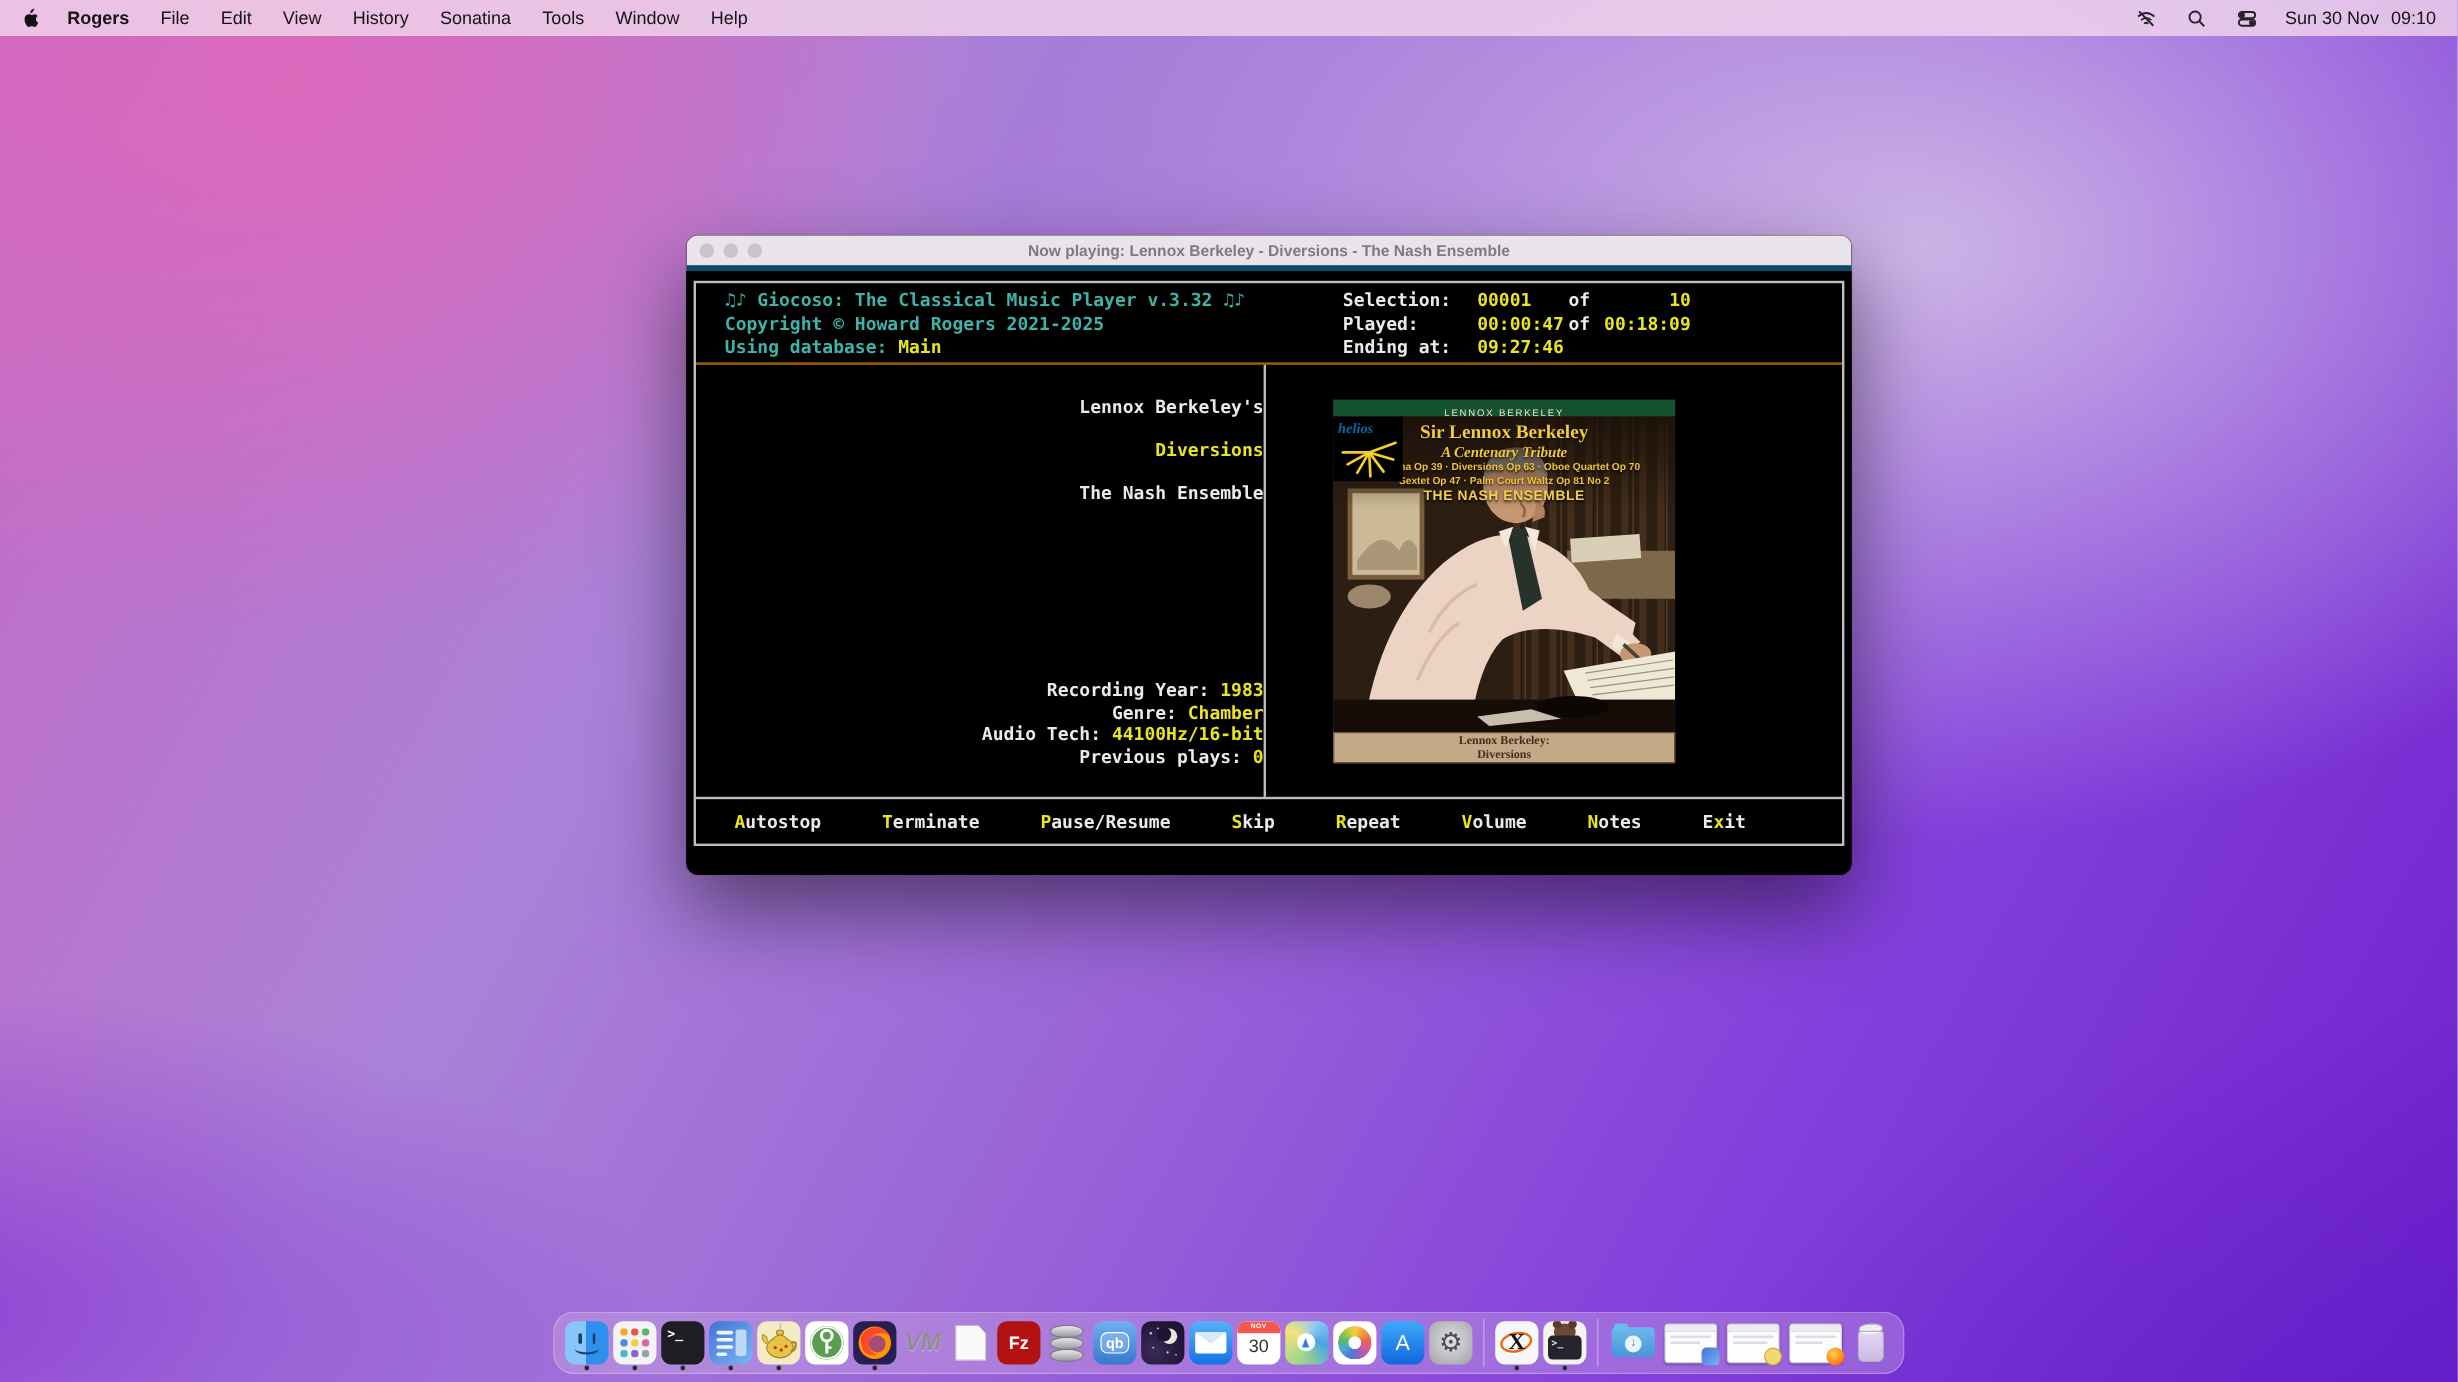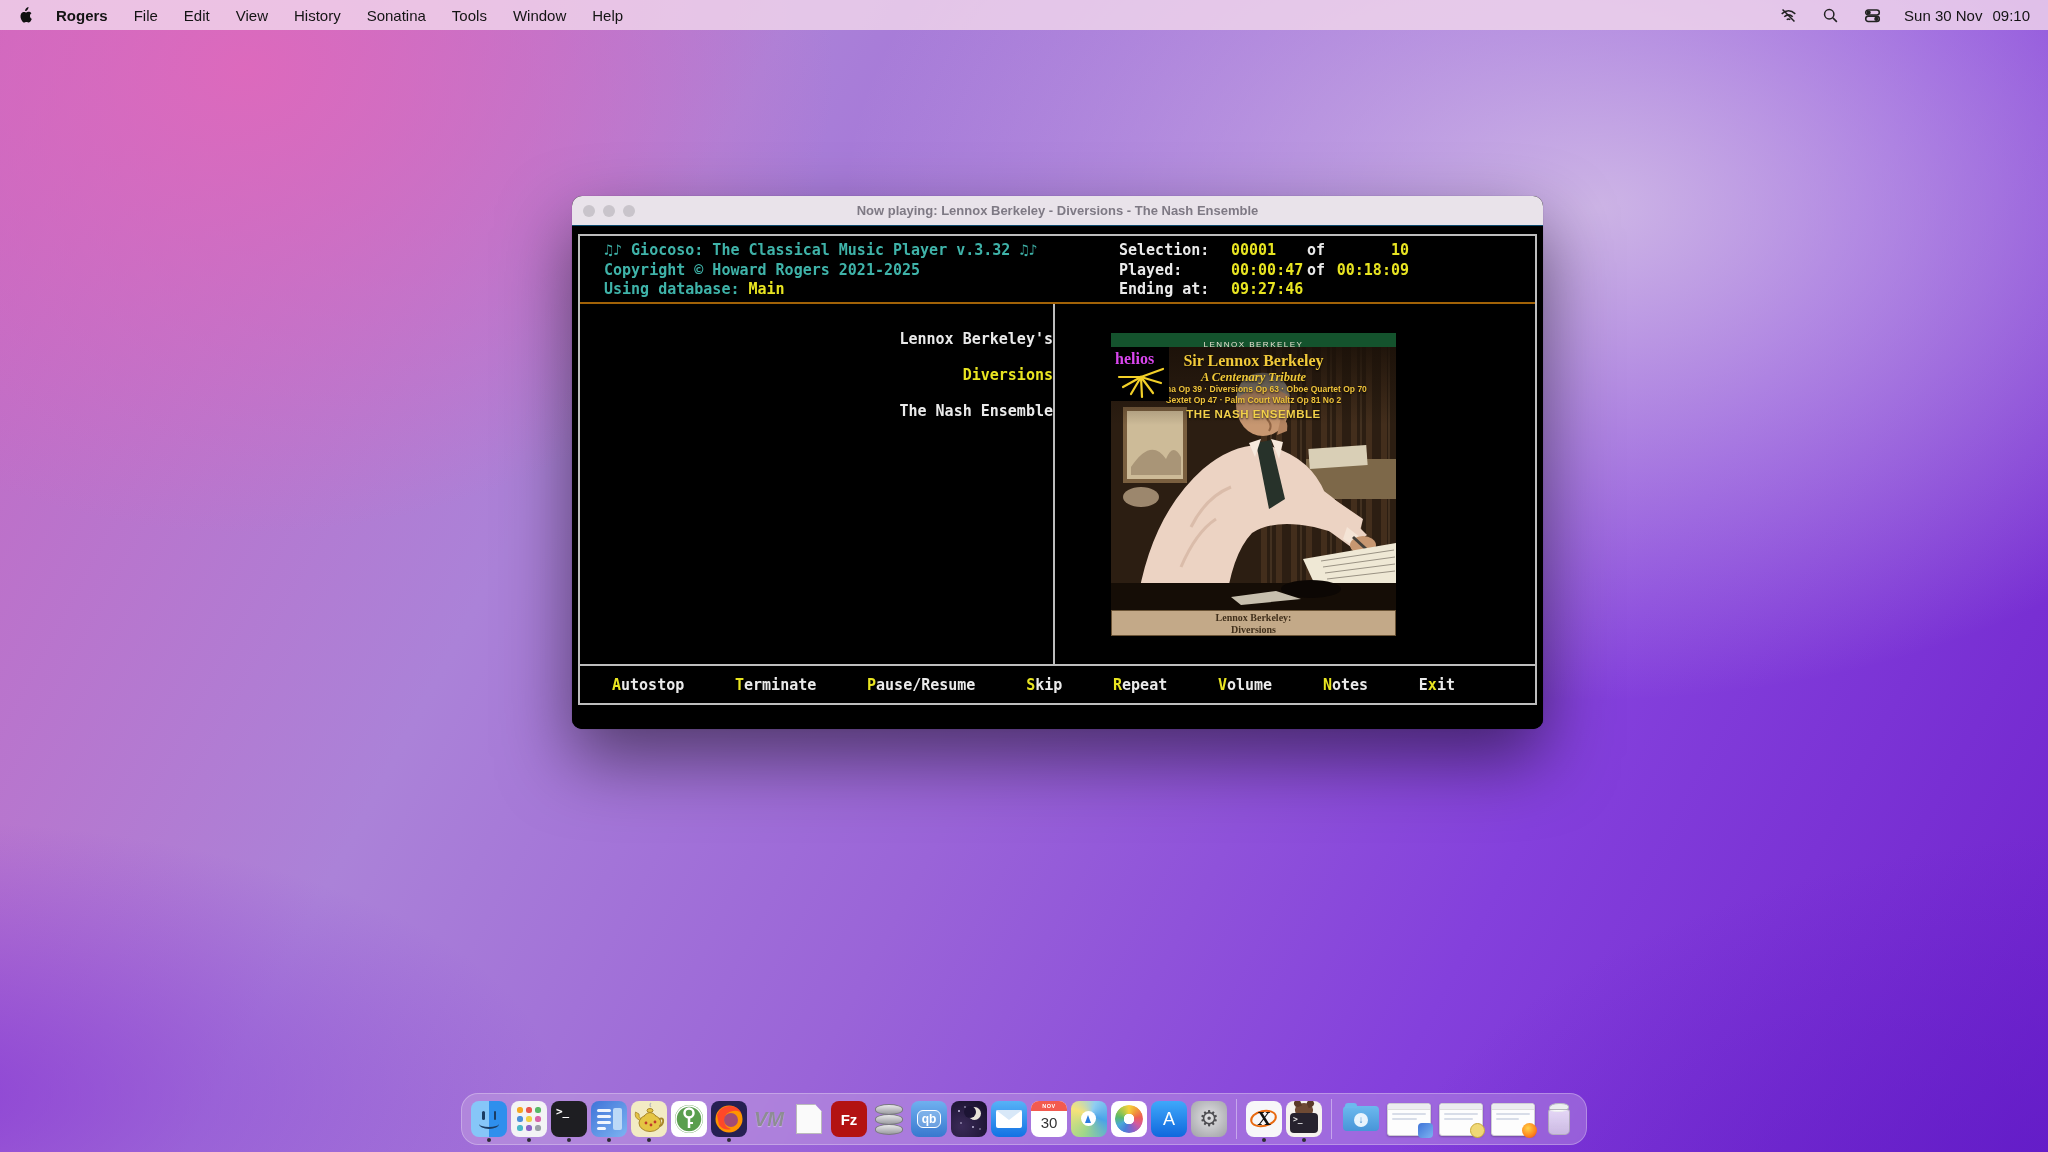--- a/index.html
+++ b/index.html
@@ -33,21 +33,21 @@
 
   
   .window {
     position:absolute; left:572px; top:196px; width:971px; height:533px;
     border-radius:10px; overflow:hidden;
     box-shadow:0 30px 70px rgba(0,0,0,.5), 0 0 1px rgba(0,0,0,.4);
     background:#000;
   }
   .titlebar {
     height:30px; background:#e9e3ea; display:flex; align-items:center; position:relative;
-    border-bottom:1px solid #0c4a6e;
+    border-bottom:5px solid #0c4a6e;
   }
   .tlights { position:absolute; left:11px; display:flex; gap:8px; }
   .tlight { width:12px; height:12px; border-radius:50%; background:#c9c4cb; }
   .title { width:100%; text-align:center; font-size:13px; color:#7e7984; font-weight:700; }
 
   .term {
     position:absolute; top:30px; bottom:0; left:0; right:0; background:#000;
     font-family:"DejaVu Sans Mono", monospace; font-weight:700; font-size:15px;
   }
   .termbox {
@@ -84,21 +84,21 @@
     font-family:"Liberation Serif", serif; padding-top:5px;
     text-shadow:0 1px 2px rgba(0,0,0,.8);
   }
   .cv-title { font-size:16px; font-weight:700; color:#f2ca3a; line-height:18px; }
   .cv-sub { font-size:12.5px; font-style:italic; font-weight:700; color:#f0c838; line-height:14px; }
   .cv-works { font-size:8.5px; font-weight:700; color:#eec23a; line-height:10.5px; font-family:"Liberation Sans",sans-serif; }
   .cv-ens { font-size:11.5px; font-weight:700; color:#f2d04a; letter-spacing:.5px; margin-top:3px; font-family:"Liberation Sans",sans-serif; }
   .helios {
     position:absolute; top:0; left:0; width:58px; height:54px; background:#000;
   }
-  .helios .htxt { position:absolute; top:3px; left:4px; font-family:"Liberation Serif",serif; font-weight:700; font-size:16px; color:#d946ef; }
+  .helios .htxt { position:absolute; top:3px; left:4px; font-family:"Liberation Serif",serif; font-style:italic; font-weight:700; font-size:12px; color:#0369a1; }
   .cover-caption {
     height:26px; background:#c3a988; border:1px solid #6b5436; text-align:center;
     font-family:"Liberation Serif", serif; color:#41301c; font-size:10px; line-height:12px; padding-top:1px;
   }
 
   .tmenu { height:39px; border-top:2px solid #bdbdbd; display:flex; align-items:center; padding:0 80px 0 32px; justify-content:space-between; }
   .tmenu .mi { color:#eaeaea; cursor:default; }
   .tmenu .hot { color:#e8e421; }
 
   
@@ -262,20 +262,26 @@
           </div>
         </div>
       </div>
 
       <div class="tmain">
         <div class="tleft">
           <div class="titles">
             <p>Lennox Berkeley's</p>
             <p class="worktitle">Diversions</p>
             <p>The Nash Ensemble</p>
+          </div>
+          <div class="meta">
+            <div><span>Recording Year: </span><span class="yellow">1983</span></div>
+            <div><span>Genre: </span><span class="yellow">Chamber</span></div>
+            <div><span>Audio Tech: </span><span class="yellow">44100Hz/16-bit</span></div>
+            <div><span>Previous plays: </span><span class="yellow">0</span></div>
           </div>
         </div>
 
         <div class="tright">
           <div class="cover">
             <div class="cover-top"><span>LENNOX BERKELEY</span></div>
             <div class="cover-photo">
               <svg class="scene" viewBox="0 0 285 263" preserveAspectRatio="none">
                 <rect width="285" height="263" fill="#35261a"></rect>
                 <g opacity="0.9">

